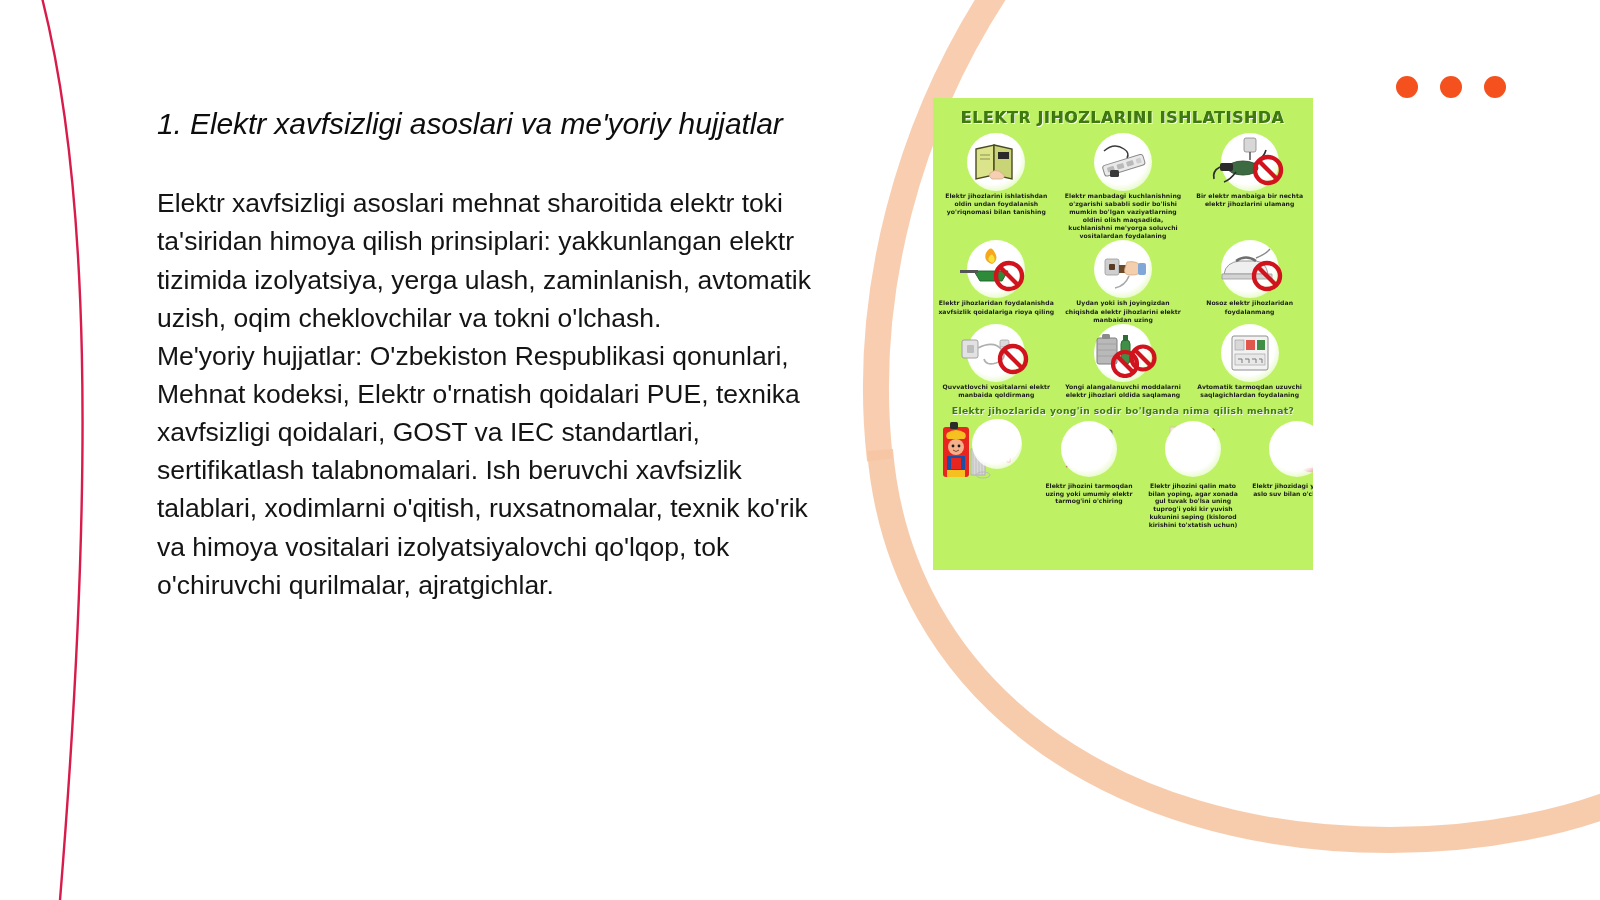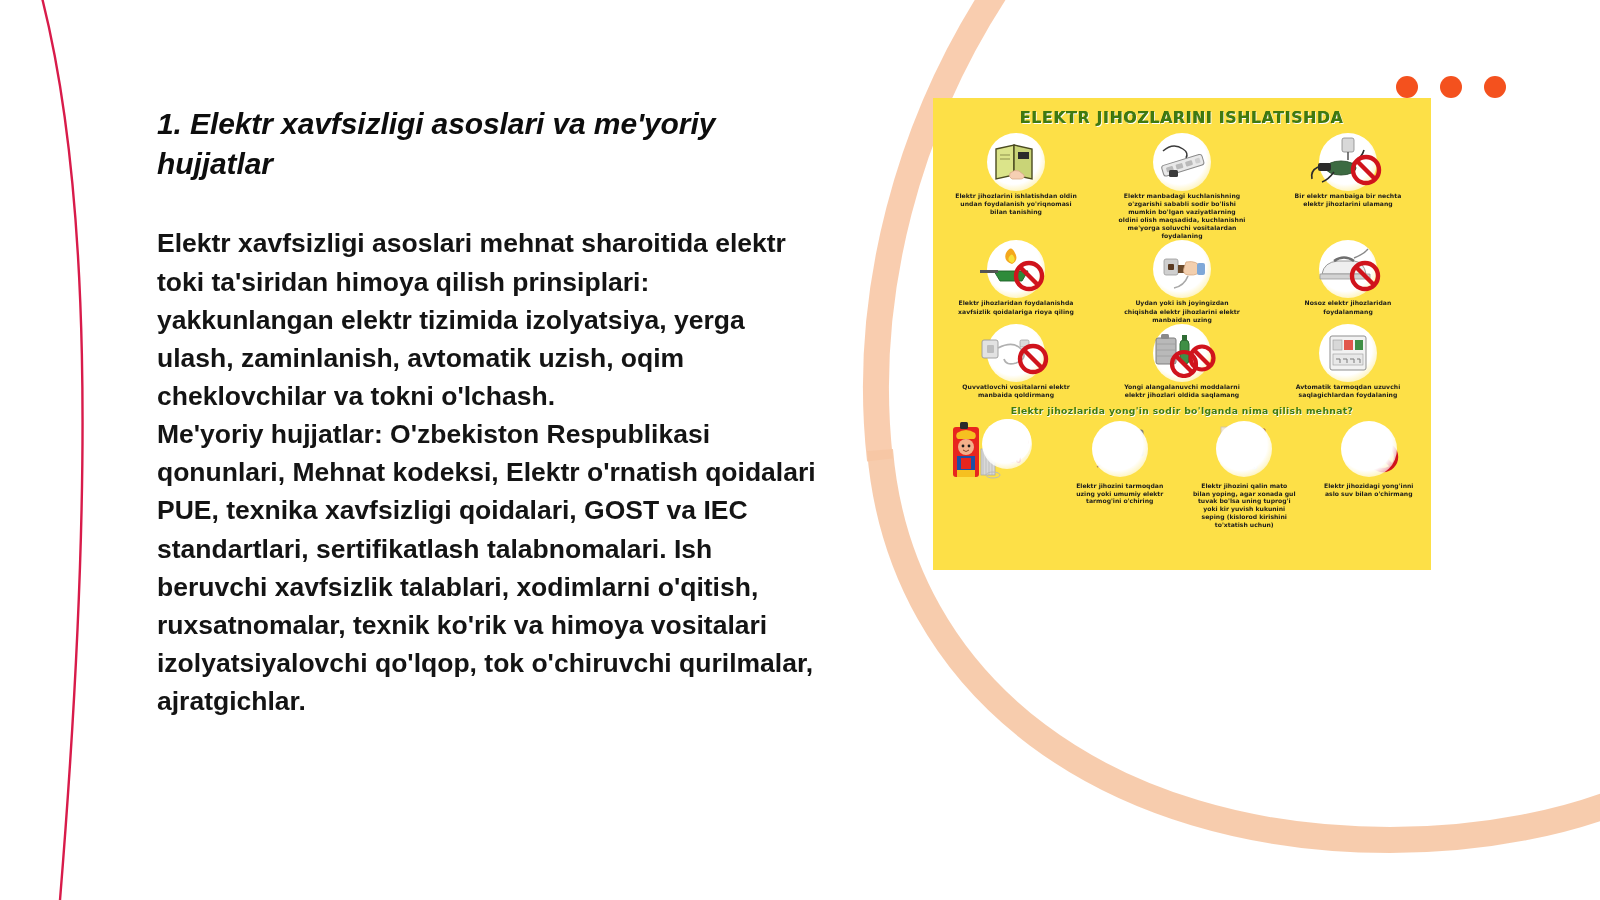--- a/index.html
+++ b/index.html
@@ -41,44 +41,44 @@
 
   
   .text-col {
     position: absolute;
     left: 157px;
     top: 104px;
     width: 670px;
   }
   .slide-title {
     font-size: 30px;
-    font-weight: bold;
+    font-weight: normal;
     font-style: italic;
     color: #0d0d0d;
     line-height: 1.34;
     letter-spacing: -0.1px;
     margin: 0 0 40px 0;
   }
   .slide-body {
     font-size: 26.5px;
-    font-weight: 700;
+    font-weight: 400;
     color: #141414;
     line-height: 1.44;
     margin: 0;
     white-space: pre-line;
   }
 
   
   .poster {
     position: absolute;
     left: 933px;
     top: 98px;
-    width: 498px;
+    width: 380px;
     height: 472px;
-    background: #fde047;
+    background: #bef264;
     overflow: hidden;
   }
   .poster-title {
     text-align: center;
     margin: 11px 0 0 0;
     font-size: 15.5px;
     font-weight: bold;
     letter-spacing: 0.8px;
     line-height: 1.18;
     color: #3f7a10;

